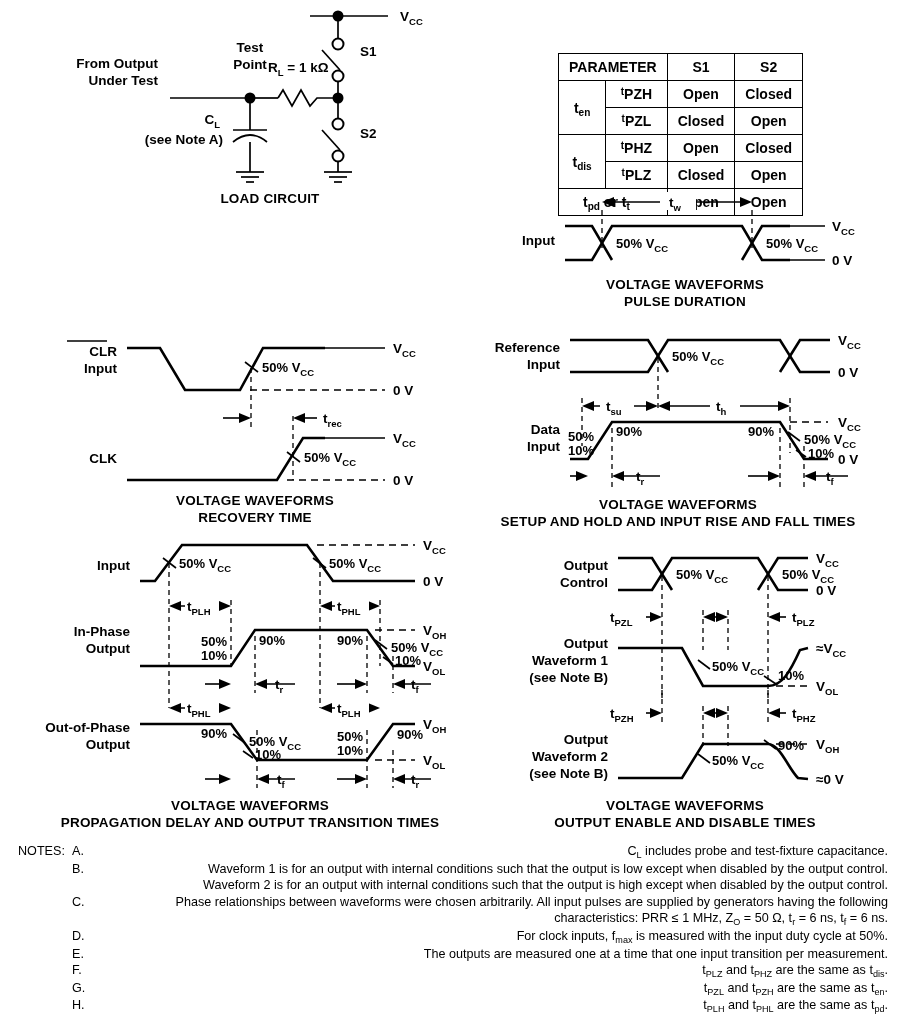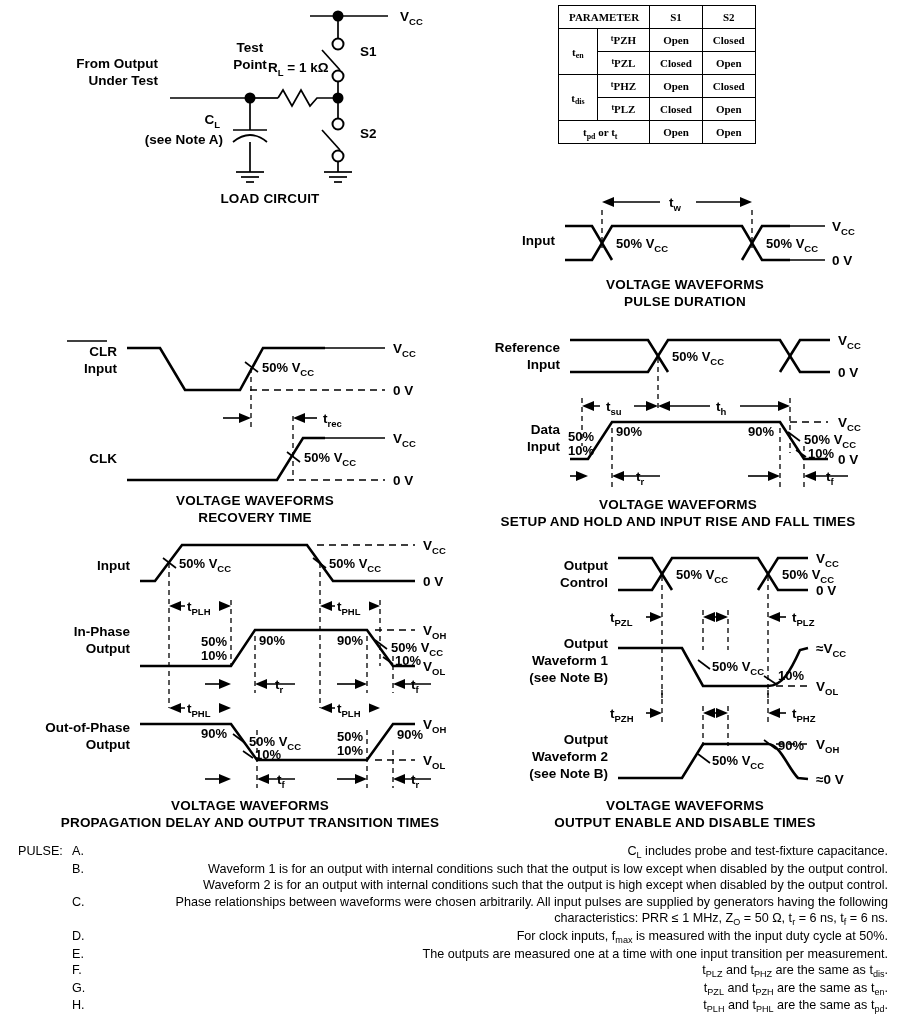--- a/index.html
+++ b/index.html
@@ -22,23 +22,24 @@
   .dash { stroke: #000; fill: none; stroke-width: 1.5; stroke-dasharray: 7 5; }
   .dashv { stroke: #000; fill: none; stroke-width: 1.3; stroke-dasharray: 5 4; }
   .tick { stroke: #000; fill: none; stroke-width: 1.6; }
   .dim { stroke: #000; fill: none; stroke-width: 1.6; }
   .lbl { font-size: 13.5px; font-weight: bold; }
   .pct { font-size: 13px; font-weight: bold; }
   .cap { font-size: 13.5px; font-weight: bold; letter-spacing: 0.2px; }
   .sub { font-size: 9.5px; font-weight: bold; }
   table.ptable {
     border-collapse: collapse;
-    font-family: Liberation Serif, serif;
-    font-size: 11px;
+    font-family: Liberation Sans, sans-serif;
+    font-size: 14px;
     font-weight: bold;
+    margin-top: 48px;
   }
   table.ptable td {
     border: 1.5px solid #000;
     text-align: center;
     padding: 5px 10px;
     white-space: nowrap;
   }
   .notes-block {
     position: absolute;
     left: 18px;
@@ -547,21 +548,21 @@
     </text>
     <line class="tick" x1="304" y1="202" x2="316" y2="211"></line>
     <text class="pct" x="318" y="212">90%</text>
 
     <text class="cap" x="225" y="272" text-anchor="middle">VOLTAGE WAVEFORMS</text>
     <text class="cap" x="225" y="289" text-anchor="middle">OUTPUT ENABLE AND DISABLE TIMES</text>
   </svg>
 
   <div class="notes-block">
     <div class="note-row">
-      <div class="note-head">PULSE:</div>
+      <div class="note-head">NOTES:</div>
       <div class="note-letter">A.</div>
       <div class="note-text">C<sub>L</sub> includes probe and test-fixture capacitance.</div>
     </div>
     <div class="note-row">
       <div class="note-head"></div>
       <div class="note-letter">B.</div>
       <div class="note-text">Waveform 1 is for an output with internal conditions such that the output is low except when disabled by the output control.<br>Waveform 2 is for an output with internal conditions such that the output is high except when disabled by the output control.</div>
     </div>
     <div class="note-row">
       <div class="note-head"></div>
@@ -569,21 +570,21 @@
       <div class="note-text">Phase relationships between waveforms were chosen arbitrarily. All input pulses are supplied by generators having the following<br>characteristics: PRR ≤ 1 MHz, Z<sub>O</sub> = 50 Ω, t<sub>r</sub> = 6 ns, t<sub>f</sub> = 6 ns.</div>
     </div>
     <div class="note-row">
       <div class="note-head"></div>
       <div class="note-letter">D.</div>
       <div class="note-text">For clock inputs, f<sub>max</sub> is measured with the input duty cycle at 50%.</div>
     </div>
     <div class="note-row">
       <div class="note-head"></div>
       <div class="note-letter">E.</div>
-      <div class="note-text">The outputs are measured one at a time with one input transition per measurement.</div>
+      <div class="note-text">The outputs are measured one at a time that one input transition per measurement.</div>
     </div>
     <div class="note-row">
       <div class="note-head"></div>
       <div class="note-letter">F.</div>
       <div class="note-text">t<sub>PLZ</sub> and t<sub>PHZ</sub> are the same as t<sub>dis</sub>.</div>
     </div>
     <div class="note-row">
       <div class="note-head"></div>
       <div class="note-letter">G.</div>
       <div class="note-text">t<sub>PZL</sub> and t<sub>PZH</sub> are the same as t<sub>en</sub>.</div>

